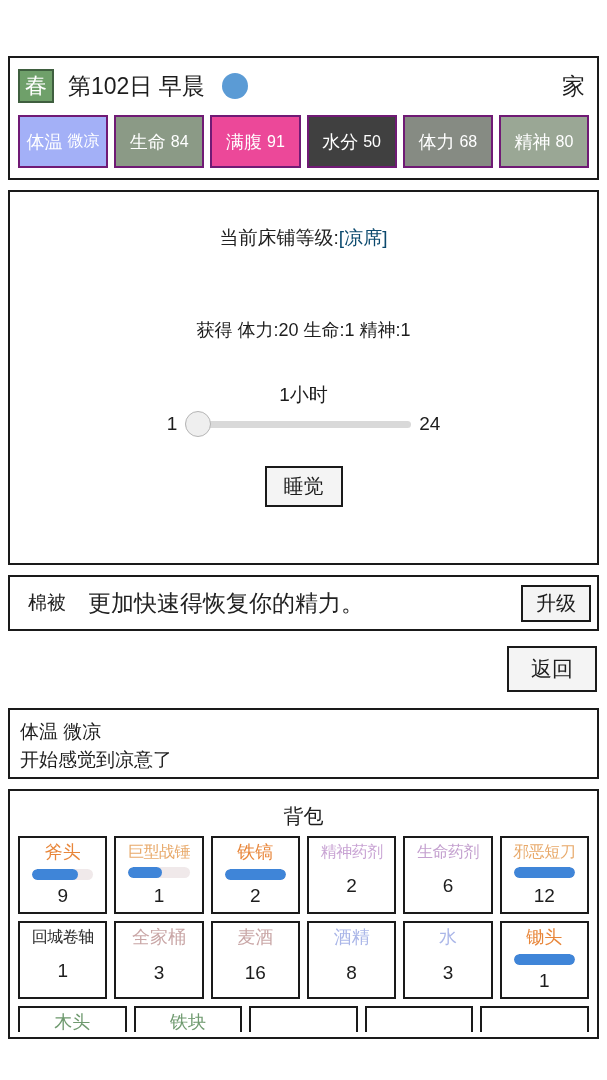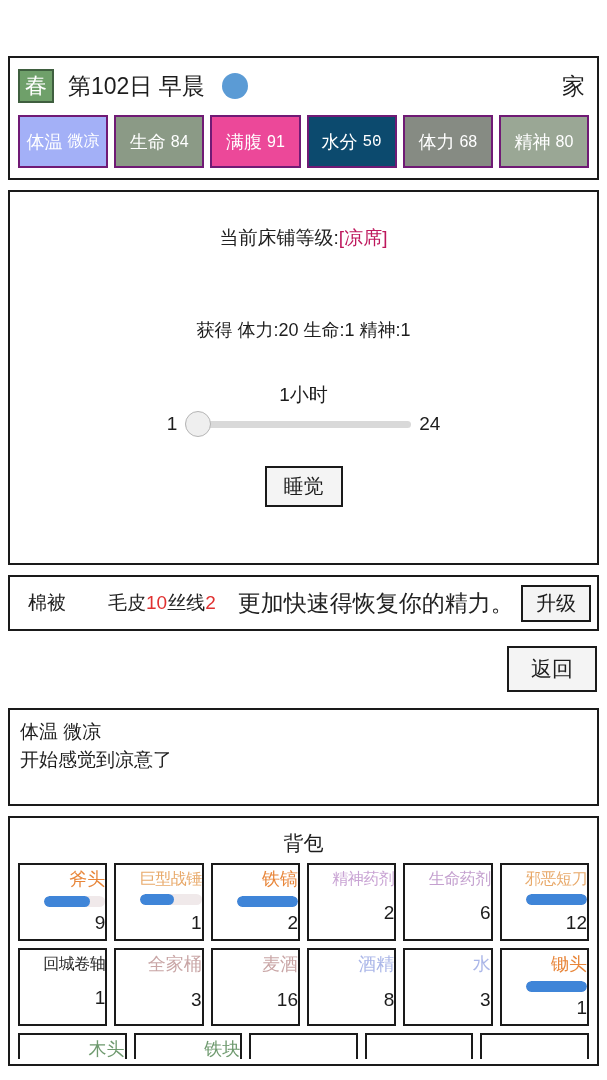--- a/index.html
+++ b/index.html
@@ -96,21 +96,21 @@
   #bed-panel {
     margin-top: 10px;
     height: 375px;
     position: relative;
   }
   .bed-level {
     text-align: center;
     font-size: 19px;
     margin-top: 33px;
   }
-  .bed-level .lvl-name { color: #be185d; }
+  .bed-level .lvl-name { color: #0c4a6e; }
   .gain-line {
     text-align: center;
     font-size: 18px;
     margin-top: 67px;
     color: #1d1d1d;
   }
 
   
   .slider-wrap {
     margin-top: 40px;
@@ -209,21 +209,21 @@
     display: flex;
     justify-content: flex-end;
     margin-top: 15px;
     padding-right: 2px;
   }
   .back-btn { padding: 9px 22px; font-size: 21px; }
 
   
   #log-panel {
     margin-top: 16px;
-    height: 98px;
+    height: 71px;
     padding: 8px 10px;
   }
   .log-line {
     font-size: 19px;
     color: #1d1d1d;
     line-height: 1.45;
   }
 
   
   #backpack-panel {
@@ -244,21 +244,21 @@
     margin-bottom: 7px;
   }
   .bp-slot {
     flex: 1 1 0;
     height: 78px;
     border: 2px solid #1a1a1a;
     box-sizing: border-box;
     background: #ffffff;
     display: flex;
     flex-direction: column;
-    align-items: flex-end;
+    align-items: center;
     justify-content: flex-start;
     padding-top: 5px;
     overflow: hidden;
   }
   .bp-name {
     font-size: 18px;
     line-height: 1.1;
     white-space: nowrap;
     transform-origin: center;
   }
@@ -308,21 +308,21 @@
           <span class="val">微凉</span>
         </div>
         <div class="stat-chip" style="background: rgb(139, 154, 134);">
           <span class="lbl">生命</span>
           <span class="val">84</span>
         </div>
         <div class="stat-chip" style="background: #ec4899;">
           <span class="lbl">满腹</span>
           <span class="val">91</span>
         </div>
-        <div class="stat-chip" style="background: #0c4a6e; font-family: Liberation Mono, monospace;">
+        <div class="stat-chip" style="background: #404040;">
           <span class="lbl">水分</span>
           <span class="val">50</span>
         </div>
         <div class="stat-chip" style="background: rgb(134, 139, 131);">
           <span class="lbl">体力</span>
           <span class="val">68</span>
         </div>
         <div class="stat-chip" style="background: rgb(154, 167, 149);">
           <span class="lbl">精神</span>
           <span class="val">80</span>
@@ -349,21 +349,20 @@
       </div>
     </div>
 
     <div class="sleep-row">
       <button class="btn">睡觉</button>
     </div>
   </div>
 
   <div class="panel" id="upgrade-panel">
     <span class="up-name">棉被</span>
-    <span class="up-cost"><span>毛皮</span><span class="num">10</span><span>丝线</span><span class="num">2</span></span>
     <span class="up-desc">更加快速得恢复你的精力。</span>
     <button class="btn up-btn">升级</button>
   </div>
 
   <div class="back-row">
     <button class="btn back-btn">返回</button>
   </div>
 
   <div class="panel" id="log-panel">
     <div class="log-line">体温 微凉</div>

